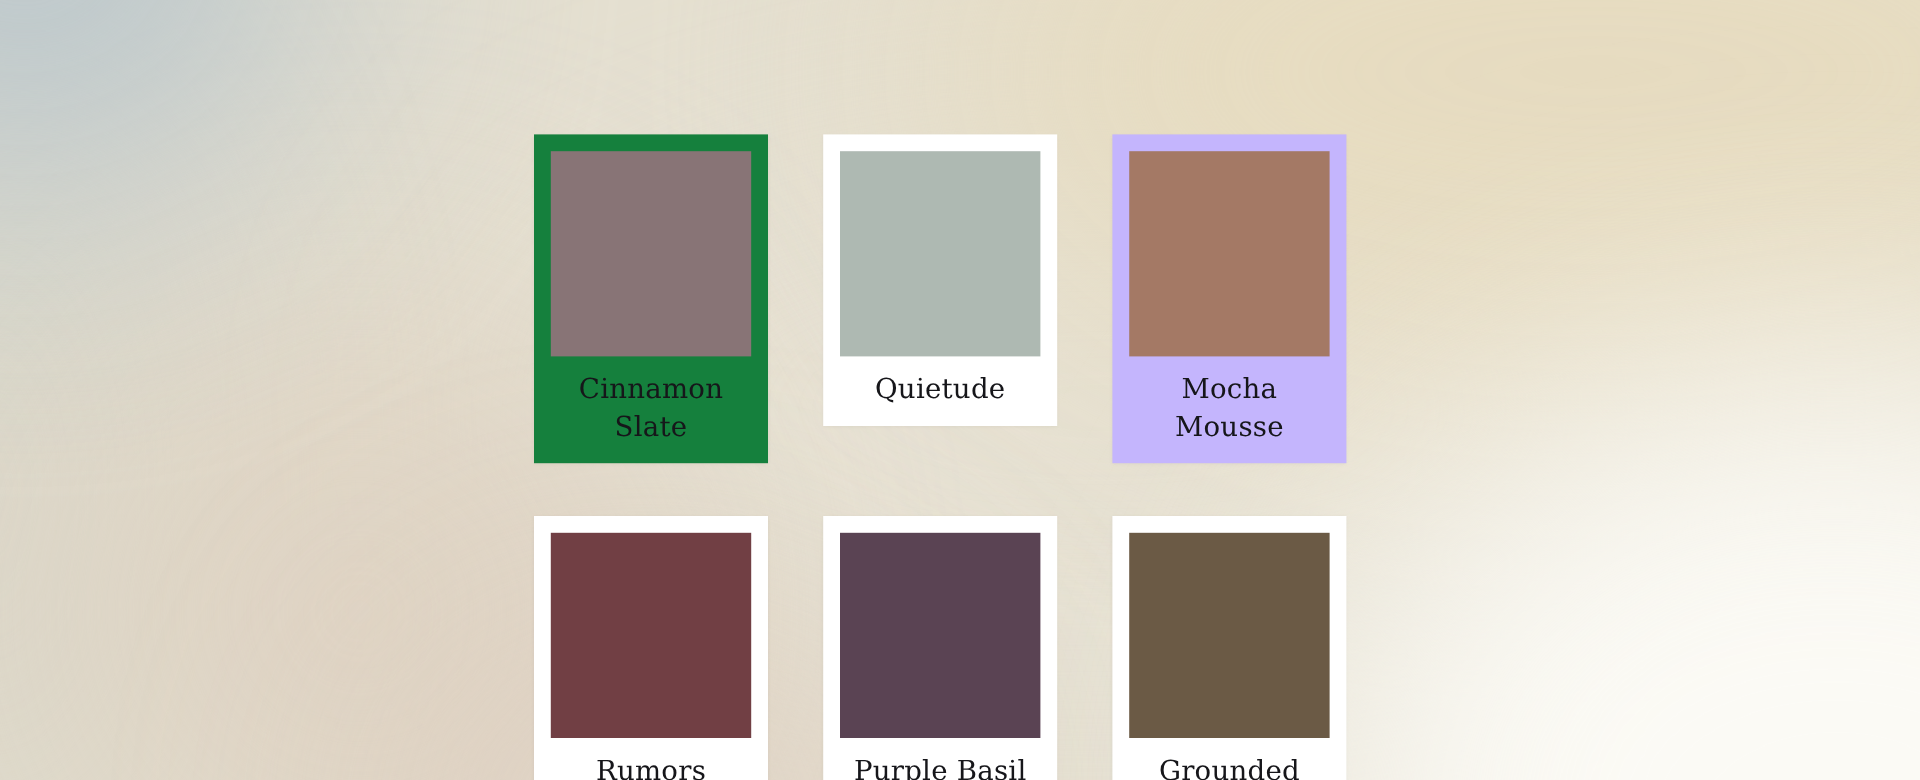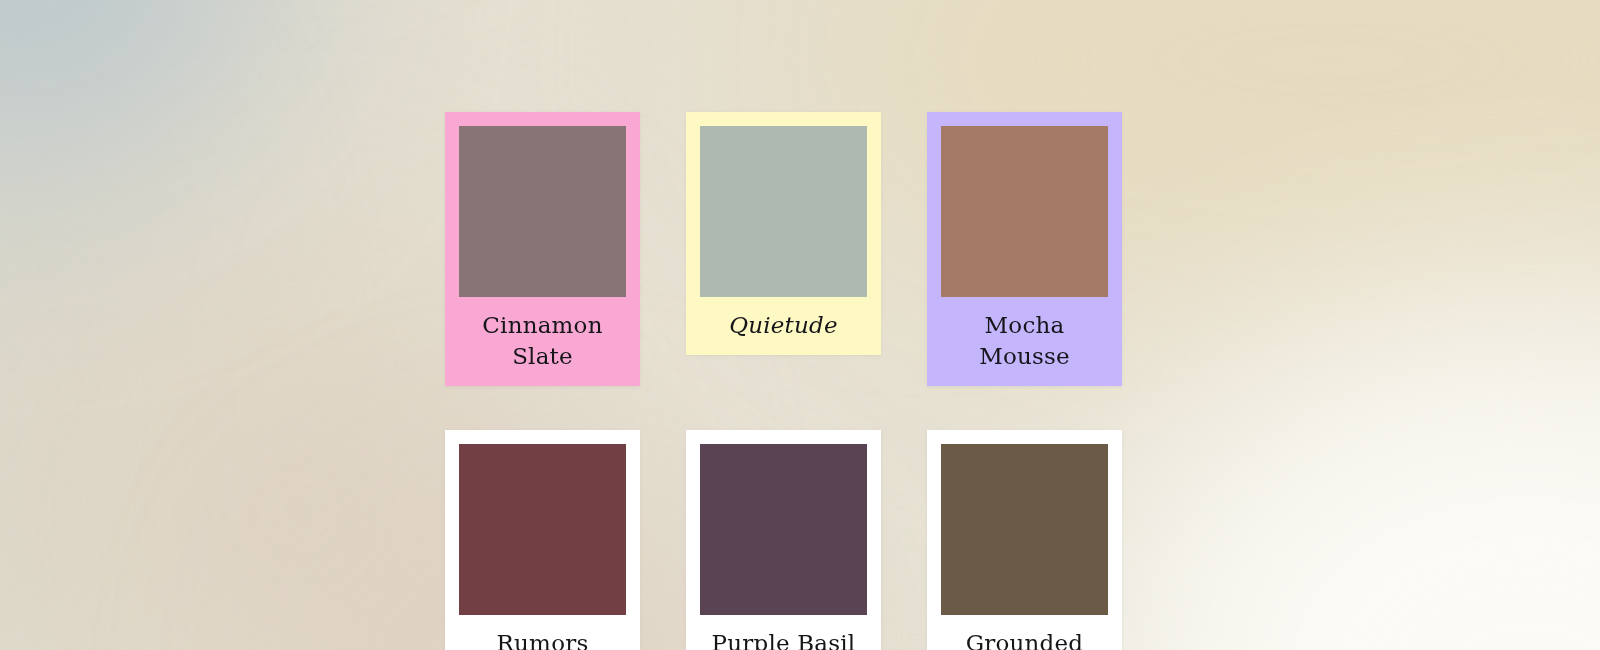--- a/index.html
+++ b/index.html
@@ -136,26 +136,26 @@
   <div class="blob blob-c"></div>
   <div class="blob blob-d"></div>
   <div class="blob blob-e"></div>
   <div class="blob blob-a"></div>
 </div>
 
 <h1 id="page-title" style="color: rgb(120, 120, 124);">2025 COLORS OF THE YEAR</h1>
 
 <div id="swatch-grid">
 
-  <div class="swatch-card" style="background: #f9a8d4;">
+  <div class="swatch-card" style="background: #15803d;">
     <span class="swatch-chip" style="background-color: rgb(136, 116, 118);"></span>
     <div class="swatch-label" style="color: rgb(22, 22, 26);">Cinnamon Slate</div>
   </div>
 
-  <div class="swatch-card" style="background: #fef9c3; font-style: italic;">
+  <div class="swatch-card" style="background: #ffffff;">
     <span class="swatch-chip" style="background-color: rgb(174, 185, 178);"></span>
     <div class="swatch-label" style="color: rgb(22, 22, 26);">Quietude</div>
   </div>
 
   <div class="swatch-card" style="background: #c4b5fd;">
     <span class="swatch-chip" style="background-color: rgb(164, 121, 101);"></span>
     <div class="swatch-label" style="color: rgb(22, 22, 26);">Mocha Mousse</div>
   </div>
 
   <div class="swatch-card" style="background: rgb(255, 255, 255);">

